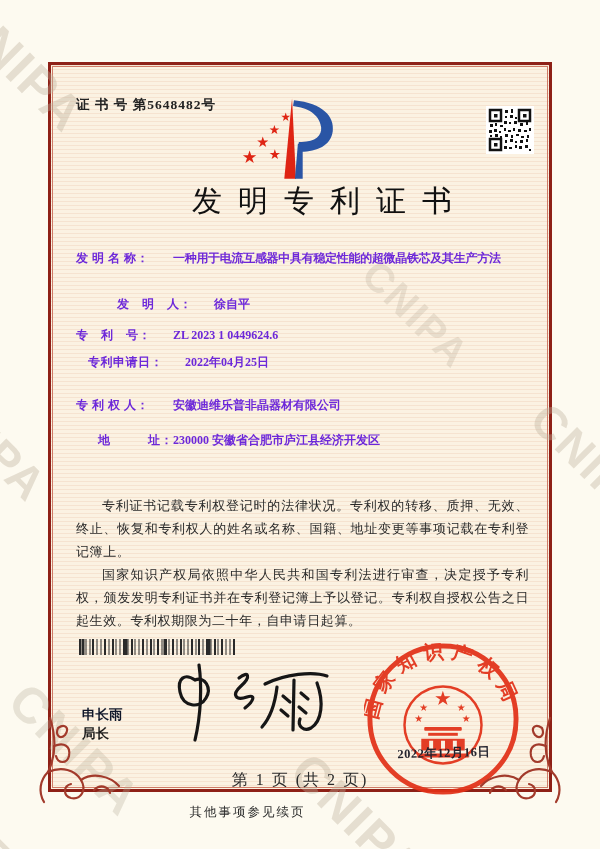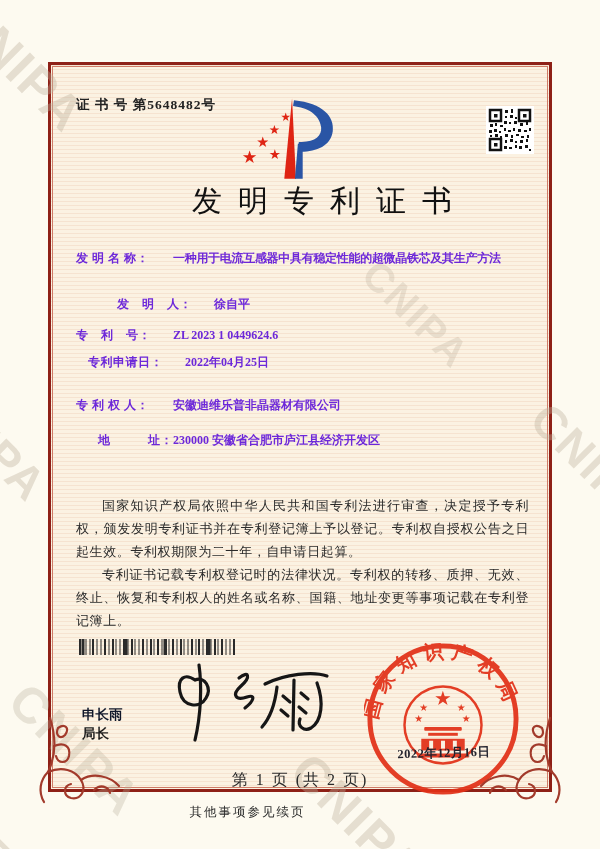--- a/index.html
+++ b/index.html
@@ -124,22 +124,22 @@
     <span class="flabel">专利申请日：</span><span class="fvalue">2022年04月25日</span>
   </div>
   <div class="abs frow" id="row4">
     <span class="flabel">专 利 权 人：</span><span class="fvalue">安徽迪维乐普非晶器材有限公司</span>
   </div>
   <div class="abs frow" id="row5">
     <span class="flabel">地　　　址：</span><span class="fvalue">230000 安徽省合肥市庐江县经济开发区</span>
   </div>
 
   <div class="abs" id="paras">
+    <p>专利证书记载专利权登记时的法律状况。专利权的转移、质押、无效、终止、恢复和专利权人的姓名或名称、国籍、地址变更等事项记载在专利登记簿上。</p>
     <p>国家知识产权局依照中华人民共和国专利法进行审查，决定授予专利权，颁发发明专利证书并在专利登记簿上予以登记。专利权自授权公告之日起生效。专利权期限为二十年，自申请日起算。</p>
-    <p>专利证书记载专利权登记时的法律状况。专利权的转移、质押、无效、终止、恢复和专利权人的姓名或名称、国籍、地址变更等事项记载在专利登记簿上。</p>
   </div>
 
   <svg class="abs" id="barcode" viewBox="0 0 160 16" preserveAspectRatio="none">
     <g stroke="#2a2a2a">
       <path stroke-width="1" d="M8,0v16 M12,0v16 M19,0v16 M23,0v16 M31,0v16 M38,0v16 M42,0v16 M50,0v16 M57,0v16 M61,0v16 M69,0v16 M76,0v16 M84,0v16 M91,0v16 M99,0v16 M106,0v16 M110,0v16 M118,0v16 M125,0v16 M133,0v16 M140,0v16 M148,0v16 M152,0v16"></path>
       <path stroke-width="2" d="M2,0v16 M15,0v16 M27,0v16 M35,0v16 M46,0v16 M54,0v16 M65,0v16 M73,0v16 M80,0v16 M88,0v16 M95,0v16 M103,0v16 M114,0v16 M121,0v16 M129,0v16 M137,0v16 M144,0v16 M156,0v16"></path>
       <path stroke-width="3" d="M5,0v16 M48,0v16 M87,0v16 M131,0v16"></path>
     </g>
   </svg>
 

